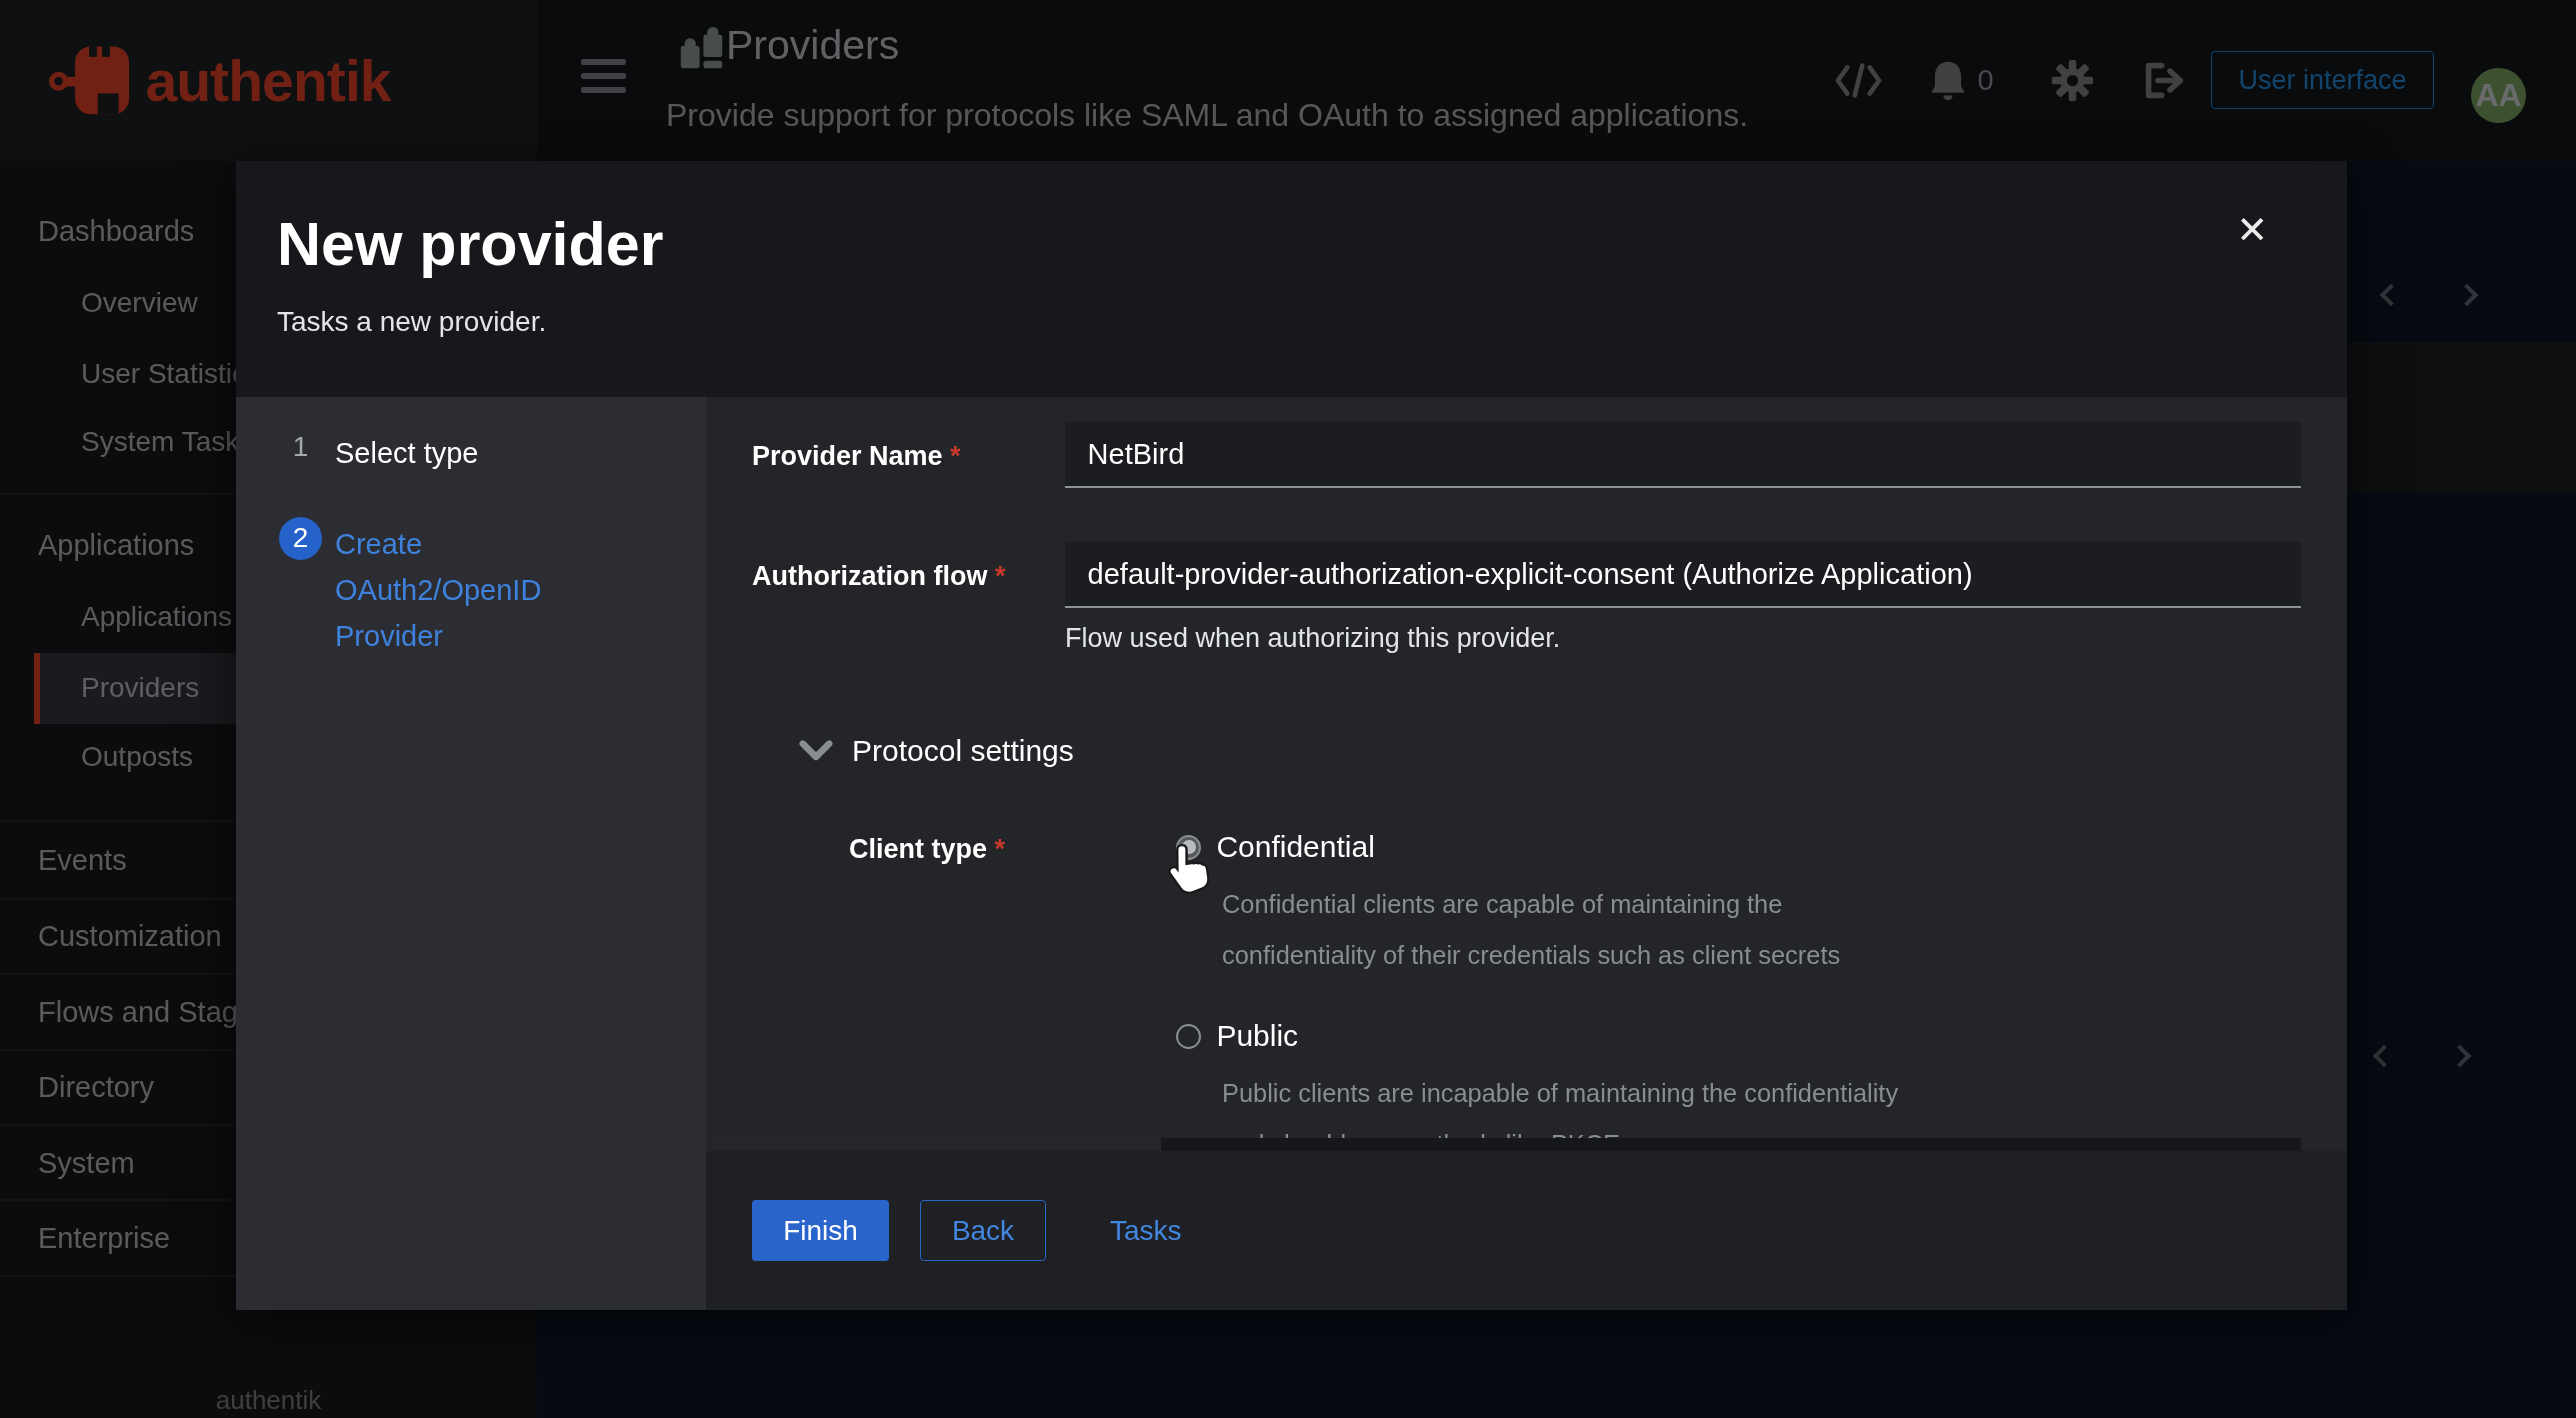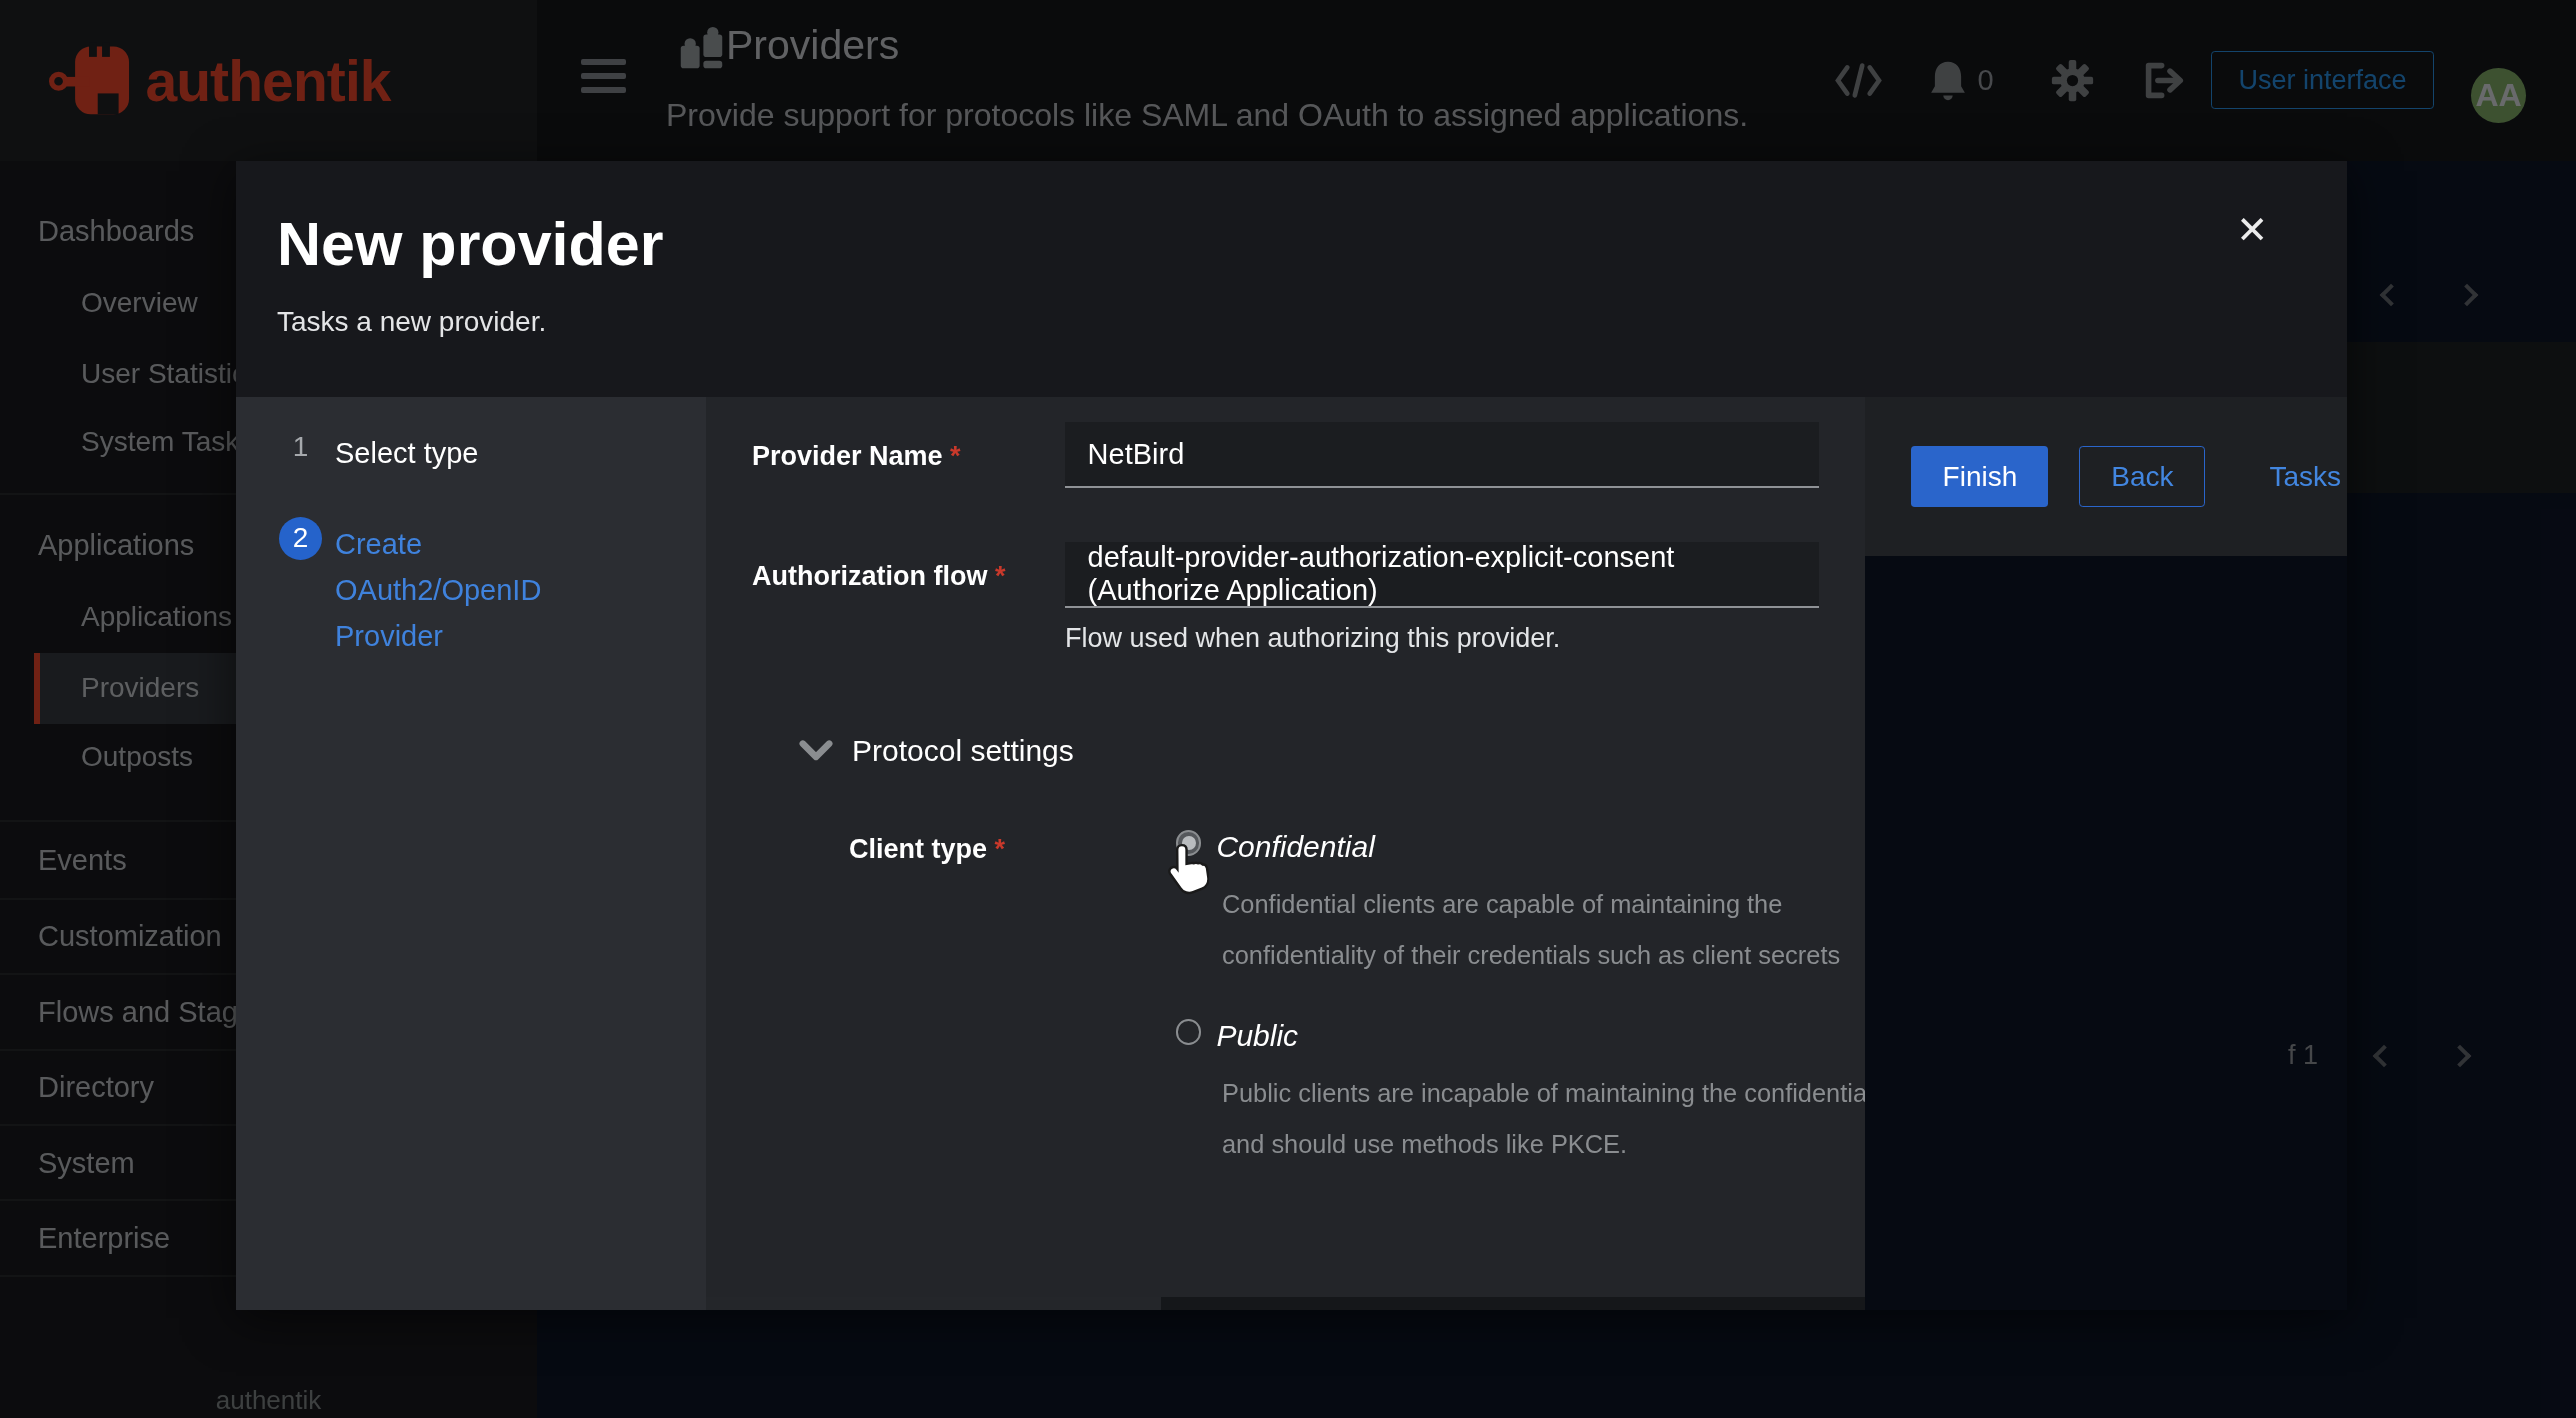--- a/index.html
+++ b/index.html
@@ -39,34 +39,34 @@
   .modal-title{color:#ffffff;font-size:61px;font-weight:700;line-height:1;}
   .modal-sub{color:#e4e5e7;font-size:28px;margin-top:31px;}
   .modal-close{position:absolute;right:73px;top:49px;color:#ececec;font-size:38px;background:none;border:none;cursor:pointer;line-height:1;}
   .modal-body{display:flex;flex:1;min-height:0;}
   .wizard-nav{width:470px;background:#2b2d32;flex:none;padding-top:28px;}
   .step{display:flex;padding:0 0 0 43px;margin-bottom:41px;cursor:pointer;}
   .step-num{width:43px;height:43px;flex:none;display:flex;align-items:center;justify-content:center;color:#a6a9ad;font-size:28px;}
   .step.active .step-num{background:#2563cb;border-radius:50%;color:#fff;}
   .step-label{margin-left:13px;margin-top:4.7px;color:#ffffff;font-size:29px;line-height:46px;max-width:264px;}
   .step.active .step-label{color:#3f82dd;margin-top:0;padding-top:4.7px;}
-  .wizard-main{flex:1;display:flex;flex-direction:row;min-width:0;}
+  .wizard-main{flex:1;display:flex;flex-direction:column;min-width:0;}
   .form-area{position:relative;flex:1;background:#232529;padding:25.4px 46px 0 46px;overflow:hidden;}
   .form-row{display:flex;}
   .f-label{width:313px;flex:none;color:#ffffff;font-size:27px;font-weight:700;padding-top:19px;}
   .req{color:#c9392b;margin-left:7.5px;font-weight:700;}
   .f-input{flex:1;height:66px;background:#1b1d20;border:none;border-bottom:2.8px solid #8f9296;color:#ffffff;font-size:29px;padding:0 22.6px;}
   .f-select{flex:1;height:66px;background:#1b1d20;border-bottom:2.8px solid #8f9296;color:#ffffff;font-size:29px;padding:0 22.6px;display:flex;align-items:center;cursor:pointer;}
   .f-help{margin:15px 0 0 313px;color:#e3e5e7;font-size:27px;}
   .group-head{display:flex;align-items:center;margin:80px 0 0 46px;cursor:pointer;}
   .group-title{color:#ffffff;font-size:30px;margin-left:18px;}
   .client-row{margin-top:62px;margin-left:97px;display:flex;}
   .f-label2{width:327px;flex:none;color:#ffffff;font-size:27px;font-weight:700;padding-top:3.8px;}
   .radio-opt{margin-bottom:38px;}
-  .radio-line{display:flex;align-items:flex-start;cursor:pointer;font-style:italic;}
+  .radio-line{display:flex;align-items:center;cursor:pointer;}
   .radio-circ{width:25.4px;height:25.4px;border-radius:50%;border:2.8px solid #8a8d90;flex:none;position:relative;}
   .radio-circ.sel{background:#55585c;}
   .radio-circ.sel::after{content:"";position:absolute;inset:3.8px;border-radius:50%;background:#b9bcbf;}
   .radio-name{color:#ffffff;font-size:30px;margin-left:15px;}
   .radio-desc{margin:15px 0 0 46px;width:716px;color:#8a8d90;font-size:25.4px;line-height:51px;}
   .hscroll{position:absolute;left:0;bottom:0;height:13px;width:1595px;background:#15171a;}
   .hscroll .thumb{position:absolute;left:0;top:0;width:455px;height:13px;background:#24262a;}
   .modal-footer{height:159px;flex:none;background:#1e2023;display:flex;align-items:center;padding-left:46px;}
   .btn-finish{width:137px;height:61px;background:#2a65cb;color:#ffffff;font-size:28px;border:none;border-radius:3.8px;cursor:pointer;}
   .btn-back{width:126px;height:61px;background:transparent;color:#4286e0;font-size:28px;border:1.9px solid #2a65cb;border-radius:3.8px;margin-left:31px;cursor:pointer;}

